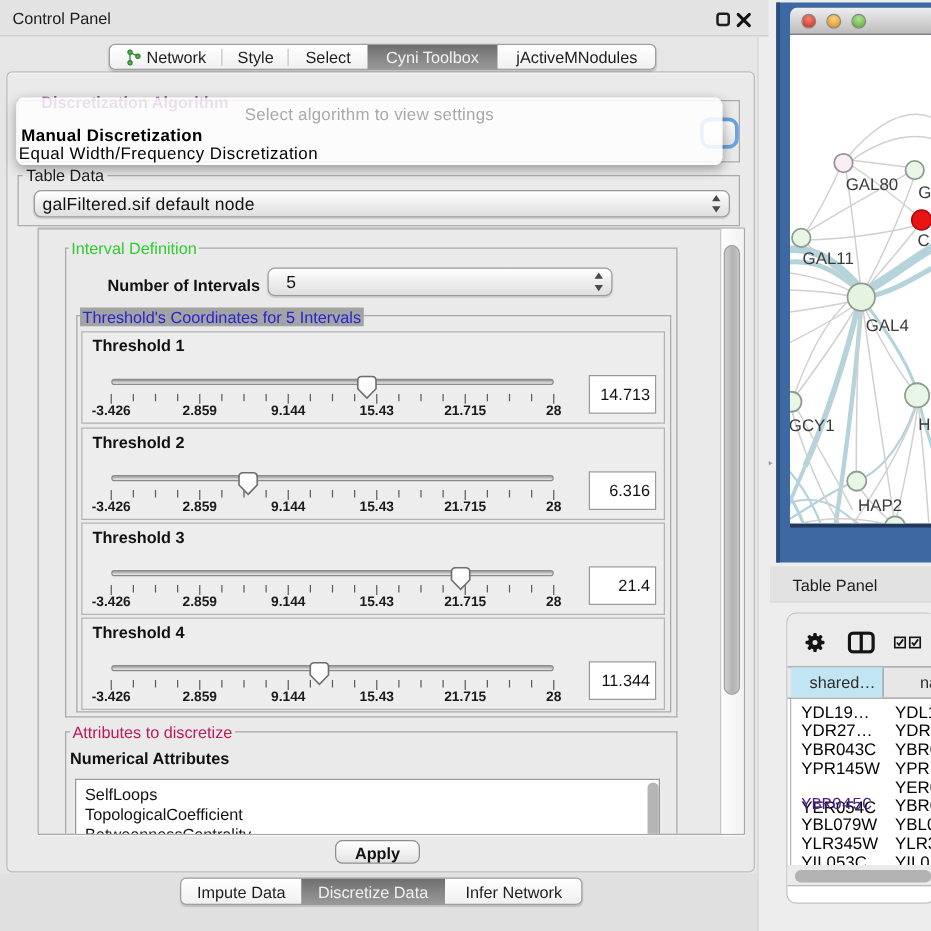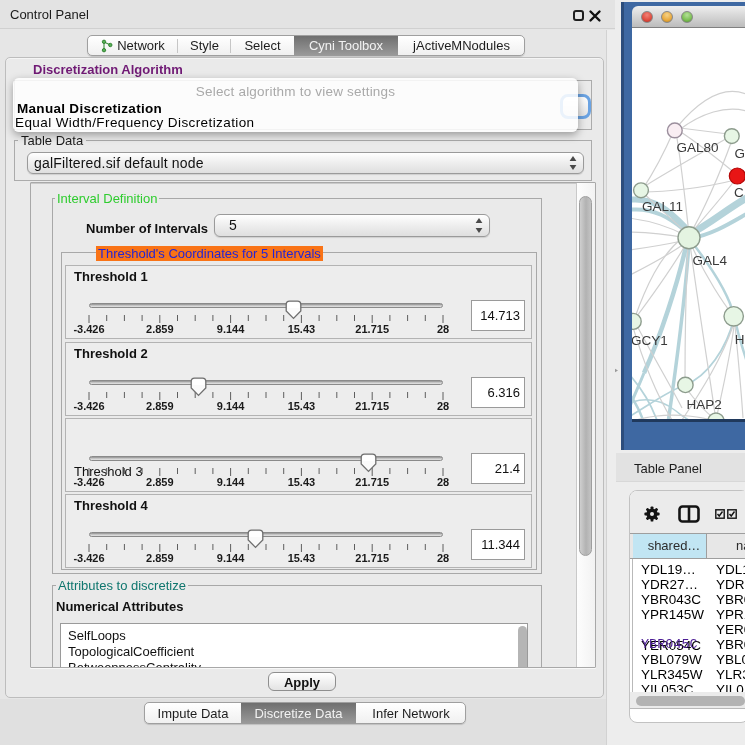--- a/index.html
+++ b/index.html
@@ -26,21 +26,21 @@
 <div style="position:absolute;left:178px;top:36px;width:53px;height:20px;font-family:'Liberation Sans',sans-serif;font-size:13px;color:#1d1d1d;text-align:center;line-height:20px;">Style</div>
 <div style="position:absolute;left:230px;top:39px;width:1px;height:14px;background:#c6c6c6;"></div>
 <div style="position:absolute;left:231px;top:36px;width:63px;height:20px;font-family:'Liberation Sans',sans-serif;font-size:13px;color:#1d1d1d;text-align:center;line-height:20px;">Select</div>
 <div style="position:absolute;left:294px;top:36px;width:104px;height:20px;background:linear-gradient(#6f6f6f,#9b9b9b);font-family:'Liberation Sans',sans-serif;font-size:13px;color:#f2f2f2;text-align:center;line-height:20px;">Cyni Toolbox</div>
 <div style="position:absolute;left:398px;top:36px;width:127px;height:20px;font-family:'Liberation Sans',sans-serif;font-size:13px;color:#1d1d1d;text-align:center;line-height:20px;">jActiveMNodules</div>
 <div style="position:absolute;left:144px;top:702px;width:322px;height:22px;background:linear-gradient(#ffffff,#f0f0f0);border:1px solid #9f9f9f;border-radius:5px;box-shadow:0 1px 1px rgba(0,0,0,0.15);"></div>
 <div style="position:absolute;left:145px;top:703px;width:96px;height:14px;font-family:'Liberation Sans',sans-serif;font-size:13px;color:#1d1d1d;text-align:center;line-height:21px;">Impute Data</div>
 <div style="position:absolute;left:241px;top:703px;width:115px;height:21px;background:linear-gradient(#6f6f6f,#9b9b9b);font-family:'Liberation Sans',sans-serif;font-size:13px;color:#f2f2f2;text-align:center;line-height:21px;">Discretize Data</div>
 <div style="position:absolute;left:356px;top:703px;width:110px;height:21px;font-family:'Liberation Sans',sans-serif;font-size:13px;color:#1d1d1d;text-align:center;line-height:21px;">Infer Network</div>
 <div style="position:absolute;left:14px;top:80px;width:578px;height:50px;border:1px solid #ababab;"></div>
-<div style="position:absolute;left:33px;top:62px;font-family:'Liberation Sans',sans-serif;font-size:13px;font-weight:bold;color:#701a75;">Discretization Algorithm</div>
+<div style="position:absolute;left:33px;top:74px;font-family:'Liberation Sans',sans-serif;font-size:13px;font-weight:bold;color:#701a75;">Discretization Algorithm</div>
 <div style="position:absolute;left:560px;top:94px;width:31px;height:25px;border:3px solid #6ba3e2;border-radius:8px;background:linear-gradient(#ffffff,#e4e4e4);"></div>
 <div style="position:absolute;left:14px;top:140px;width:578px;height:41px;border:1px solid #ababab;"></div>
 <div style="position:absolute;left:18px;top:133px;background:#eaeaea;padding:0 3px;font-family:'Liberation Sans',sans-serif;font-size:13px;color:#1c1c1c;">Table Data</div>
 <div style="position:absolute;left:27px;top:152px;width:557px;height:22px;background:linear-gradient(#ffffff,#ececec 55%,#dfdfdf);border:1px solid #9a9a9a;border-radius:6px;box-shadow:0 1px 1px rgba(0,0,0,0.12);"></div>
 <div style="position:absolute;left:34px;top:152px;height:40px;font-family:'Liberation Sans',sans-serif;font-size:14px;letter-spacing:0.2px;color:#111;line-height:22px;">galFiltered.sif default node</div>
 <svg style="position:absolute;left:568px;top:155px;" width="10" height="16">
     <path d="M5,1 L8.4,6 L1.6,6 Z" fill="#4a4a4a"></path>
     <path d="M5,15 L8.4,10 L1.6,10 Z" fill="#4a4a4a"></path>
   </svg>
 <div style="position:absolute;left:30px;top:182px;width:566px;height:486px;border:1px solid #a8a8a8;border-radius:1px;background:#eaeaea;box-shadow:0 1px 0 #f8f8f8, inset 0 1px 0 #c9c9c9;"></div>
@@ -49,21 +49,21 @@
 <div style="position:absolute;left:52px;top:198px;width:490px;height:376px;border:1px solid #a8a8a8;"></div>
 <div style="position:absolute;left:55px;top:191px;background:#eaeaea;padding:0 2px;font-family:'Liberation Sans',sans-serif;font-size:13px;color:#2ecc2e;">Interval Definition</div>
 <div style="position:absolute;left:86px;top:221px;font-family:'Liberation Sans',sans-serif;font-size:13px;font-weight:bold;color:#111;">Number of Intervals</div>
 <div style="position:absolute;left:214px;top:214px;width:276px;height:23px;background:linear-gradient(#ffffff,#ececec 55%,#dfdfdf);border:1px solid #9a9a9a;border-radius:6px;box-shadow:0 1px 1px rgba(0,0,0,0.12);"></div>
 <div style="position:absolute;left:229px;top:214px;height:23px;font-family:'Liberation Sans',sans-serif;font-size:14px;letter-spacing:0.2px;color:#111;line-height:23px;">5</div>
 <svg style="position:absolute;left:474px;top:217px;" width="10" height="17">
     <path d="M5,1 L8.4,6 L1.6,6 Z" fill="#4a4a4a"></path>
     <path d="M5,16 L8.4,11 L1.6,11 Z" fill="#4a4a4a"></path>
   </svg>
 <div style="position:absolute;left:61px;top:252px;width:476px;height:318px;border:1px solid #a8a8a8;"></div>
-<div style="position:absolute;left:64px;top:246px;background:#f97316;padding:0 2px;font-family:'Liberation Sans',sans-serif;font-size:13px;color:#2525d2;margin-left:32px;">Threshold's Coordinates for 5 Intervals</div>
+<div style="position:absolute;left:64px;top:246px;background:#a3a3a3;padding:0 2px;font-family:'Liberation Sans',sans-serif;font-size:13px;color:#2525d2;">Threshold's Coordinates for 5 Intervals</div>
 <div style="position:absolute;left:65px;top:265px;width:467px;height:74px;background:#ededed;border:1px solid #b3b3b3;"></div>
 <div style="position:absolute;left:74px;top:269px;font-family:'Liberation Sans',sans-serif;font-size:13px;font-weight:bold;color:#111;">Threshold 1</div>
 <div style="position:absolute;left:89px;top:303px;width:354px;height:5px;background:linear-gradient(#8f8f8f,#cfcfcf 60%,#e3e3e3);border:1px solid #8a8a8a;border-radius:3px;"></div>
 <svg style="position:absolute;left:65px;top:315px;" width="467" height="9">
     <line x1="24.0" y1="0" x2="24.0" y2="8" stroke="#5e5e5e" stroke-width="1"></line>
     <line x1="41.7" y1="0" x2="41.7" y2="6" stroke="#5e5e5e" stroke-width="1"></line>
     <line x1="59.4" y1="0" x2="59.4" y2="6" stroke="#5e5e5e" stroke-width="1"></line>
     <line x1="77.1" y1="0" x2="77.1" y2="6" stroke="#5e5e5e" stroke-width="1"></line>
     <line x1="94.8" y1="0" x2="94.8" y2="8" stroke="#5e5e5e" stroke-width="1"></line>
     <line x1="112.5" y1="0" x2="112.5" y2="6" stroke="#5e5e5e" stroke-width="1"></line>
@@ -127,21 +127,21 @@
 <div style="position:absolute;left:301.4px;top:400px;transform:translateX(-50%);font-family:'Liberation Sans',sans-serif;font-size:11px;font-weight:bold;color:#1a1a1a;">15.43</div>
 <div style="position:absolute;left:372.2px;top:400px;transform:translateX(-50%);font-family:'Liberation Sans',sans-serif;font-size:11px;font-weight:bold;color:#1a1a1a;">21.715</div>
 <div style="position:absolute;left:443.0px;top:400px;transform:translateX(-50%);font-family:'Liberation Sans',sans-serif;font-size:11px;font-weight:bold;color:#1a1a1a;">28</div>
 <svg style="position:absolute;left:190.2px;top:377px;" width="17" height="20">
     <path d="M1.2,4.5 Q1.2,1.2 4.5,1.2 L12.5,1.2 Q15.8,1.2 15.8,4.5 L15.8,11 L8.5,18.4 L1.2,11 Z" fill="#fafafa" stroke="#6e6e6e" stroke-width="1.3"></path>
     <path d="M2.5,5 Q2.5,2.5 5,2.5 L12,2.5 Q14.5,2.5 14.5,5 L14.5,8 L2.5,8 Z" fill="#ffffff"></path>
   </svg>
 <div style="position:absolute;left:471px;top:377px;width:54px;height:31px;background:#ffffff;border:1px solid #9a9a9a;"></div>
 <div style="position:absolute;left:471px;top:377px;width:49px;height:31px;font-family:'Liberation Sans',sans-serif;font-size:13px;color:#111;line-height:31px;text-align:right;">6.316</div>
 <div style="position:absolute;left:65px;top:418px;width:467px;height:74px;background:#ededed;border:1px solid #b3b3b3;"></div>
-<div style="position:absolute;left:74px;top:422px;font-family:'Liberation Sans',sans-serif;font-size:13px;font-weight:normal;color:#111;margin-top:42px;">Threshold 3</div>
+<div style="position:absolute;left:74px;top:422px;font-family:'Liberation Sans',sans-serif;font-size:13px;font-weight:bold;color:#111;">Threshold 3</div>
 <div style="position:absolute;left:89px;top:456px;width:354px;height:5px;background:linear-gradient(#8f8f8f,#cfcfcf 60%,#e3e3e3);border:1px solid #8a8a8a;border-radius:3px;"></div>
 <svg style="position:absolute;left:65px;top:468px;" width="467" height="9">
     <line x1="24.0" y1="0" x2="24.0" y2="8" stroke="#5e5e5e" stroke-width="1"></line>
     <line x1="41.7" y1="0" x2="41.7" y2="6" stroke="#5e5e5e" stroke-width="1"></line>
     <line x1="59.4" y1="0" x2="59.4" y2="6" stroke="#5e5e5e" stroke-width="1"></line>
     <line x1="77.1" y1="0" x2="77.1" y2="6" stroke="#5e5e5e" stroke-width="1"></line>
     <line x1="94.8" y1="0" x2="94.8" y2="8" stroke="#5e5e5e" stroke-width="1"></line>
     <line x1="112.5" y1="0" x2="112.5" y2="6" stroke="#5e5e5e" stroke-width="1"></line>
     <line x1="130.2" y1="0" x2="130.2" y2="6" stroke="#5e5e5e" stroke-width="1"></line>
     <line x1="147.9" y1="0" x2="147.9" y2="6" stroke="#5e5e5e" stroke-width="1"></line>
@@ -203,21 +203,21 @@
 <div style="position:absolute;left:301.4px;top:552px;transform:translateX(-50%);font-family:'Liberation Sans',sans-serif;font-size:11px;font-weight:bold;color:#1a1a1a;">15.43</div>
 <div style="position:absolute;left:372.2px;top:552px;transform:translateX(-50%);font-family:'Liberation Sans',sans-serif;font-size:11px;font-weight:bold;color:#1a1a1a;">21.715</div>
 <div style="position:absolute;left:443.0px;top:552px;transform:translateX(-50%);font-family:'Liberation Sans',sans-serif;font-size:11px;font-weight:bold;color:#1a1a1a;">28</div>
 <svg style="position:absolute;left:246.9px;top:529px;" width="17" height="20">
     <path d="M1.2,4.5 Q1.2,1.2 4.5,1.2 L12.5,1.2 Q15.8,1.2 15.8,4.5 L15.8,11 L8.5,18.4 L1.2,11 Z" fill="#fafafa" stroke="#6e6e6e" stroke-width="1.3"></path>
     <path d="M2.5,5 Q2.5,2.5 5,2.5 L12,2.5 Q14.5,2.5 14.5,5 L14.5,8 L2.5,8 Z" fill="#ffffff"></path>
   </svg>
 <div style="position:absolute;left:471px;top:529px;width:54px;height:31px;background:#ffffff;border:1px solid #9a9a9a;"></div>
 <div style="position:absolute;left:471px;top:529px;width:49px;height:31px;font-family:'Liberation Sans',sans-serif;font-size:13px;color:#111;line-height:31px;text-align:right;">11.344</div>
 <div style="position:absolute;left:52px;top:585px;width:490px;height:82px;border:1px solid #a8a8a8;border-bottom:none;"></div>
-<div style="position:absolute;left:56px;top:578px;background:#eaeaea;padding:0 2px;font-family:'Liberation Sans',sans-serif;font-size:13px;color:#0f766e;">Attributes to discretize</div>
+<div style="position:absolute;left:56px;top:578px;background:#eaeaea;padding:0 2px;font-family:'Liberation Sans',sans-serif;font-size:13px;color:#be185d;">Attributes to discretize</div>
 <div style="position:absolute;left:56px;top:599px;font-family:'Liberation Sans',sans-serif;font-size:13px;font-weight:bold;color:#111;">Numerical Attributes</div>
 <div style="position:absolute;left:60px;top:623px;width:468px;height:44px;background:#ffffff;border:1px solid #9a9a9a;border-bottom:none;overflow:hidden;">
     <div style="position:absolute;left:7px;top:4px;font-family:'Liberation Sans',sans-serif;font-size:13px;color:#111;line-height:16px;white-space:pre;">SelfLoops
 TopologicalCoefficient
 BetweennessCentrality
 ClosenessCentrality</div>
   </div>
 <div style="position:absolute;left:518px;top:626px;width:9px;height:41px;background:#b5b5b5;border-radius:5px 5px 0 0;"></div>
 <div style="position:absolute;left:268px;top:672px;width:68px;height:19px;background:linear-gradient(#ffffff,#e3e3e3);border:1px solid #8e8e8e;border-radius:6px;font-family:'Liberation Sans',sans-serif;font-size:13px;font-weight:bold;color:#111;text-align:center;line-height:19px;">Apply</div>
 <div style="position:absolute;left:13px;top:78px;width:565px;height:54px;background:rgba(255,255,255,0.86);border-radius:6px;box-shadow:0 3px 9px rgba(0,0,0,0.35);"></div>

